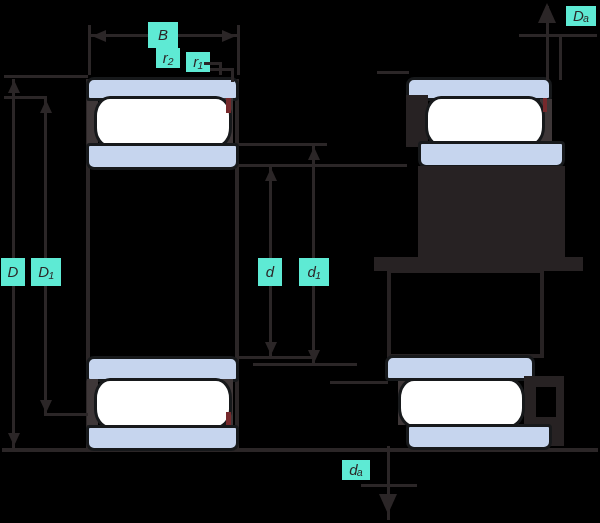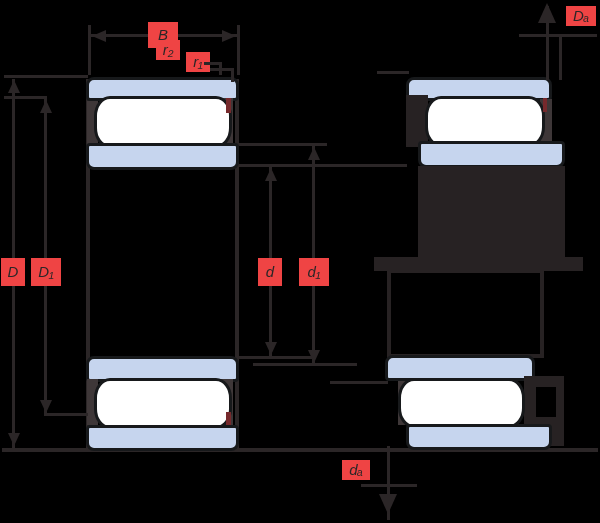--- a/index.html
+++ b/index.html
@@ -4,21 +4,21 @@
 <style>
   html,body{margin:0;padding:0;background:#000;}
   #stage{position:relative;width:600px;height:523px;background:#000000;overflow:hidden;
          font-family:"Liberation Sans",sans-serif;}
   .abs{position:absolute;box-sizing:border-box;}
   .line{background:#2b2627;}
   .ring{background:#c6d5ee;border:3px solid #17191b;}
   .roller{background:#ffffff;border:3px solid #17191b;}
   .cage{background:#3e3738;}
   .darkfill{background:#272223;}
-  .lbl{color:#2b2627;font:italic 15px "Liberation Sans",sans-serif;background:#ef4444;
+  .lbl{color:#2b2627;font:italic 15px "Liberation Sans",sans-serif;background:#5eead4;
        text-align:center;line-height:20px;}
   .arr{width:0;height:0;}
   .arr-up{border-left:9px solid transparent;border-right:9px solid transparent;border-bottom:20px solid #2b2627;}
   .arr-down{border-left:9px solid transparent;border-right:9px solid transparent;border-top:20px solid #2b2627;}
   .arr-left{border-top:6px solid transparent;border-bottom:6px solid transparent;border-right:14px solid #2b2627;}
   .arr-right{border-top:6px solid transparent;border-bottom:6px solid transparent;border-left:14px solid #2b2627;}
   .arr-up-sm{border-left:6px solid transparent;border-right:6px solid transparent;border-bottom:13px solid #2b2627;}
   .arr-down-sm{border-left:6px solid transparent;border-right:6px solid transparent;border-top:13px solid #2b2627;}
   .redtick{background:#76292c;}
 </style>
@@ -46,21 +46,21 @@
   <div class="abs redtick" style="left:226px;top:412px;width:5px;height:15px;"></div>
   <div class="abs ring" style="left:86px;top:425px;width:153px;height:26px;border-radius:4px 4px 8px 8px;"></div>
 
   <div class="abs line" style="left:88px;top:25px;width:3px;height:50px;"></div>
   <div class="abs line" style="left:237px;top:25px;width:3px;height:50px;"></div>
   <div class="abs line" style="left:90px;top:34px;width:150px;height:3px;"></div>
   <div class="abs arr arr-left" style="left:92px;top:30px;"></div>
   <div class="abs arr arr-right" style="left:222px;top:30px;"></div>
   <div class="abs lbl" style="left:148px;top:22px;width:30px;height:26px;line-height:26px;">B</div>
 
-  <div class="abs lbl" style="left:156px;top:40px;width:24px;">r₂</div>
+  <div class="abs lbl" style="left:156px;top:48px;width:24px;">r₂</div>
   <div class="abs lbl" style="left:186px;top:52px;width:24px;">r₁</div>
   <div class="abs line" style="left:204px;top:62px;width:18px;height:3px;"></div>
   <div class="abs line" style="left:219px;top:62px;width:3px;height:13px;"></div>
   <div class="abs line" style="left:210px;top:68px;width:24px;height:3px;"></div>
   <div class="abs line" style="left:231px;top:68px;width:3px;height:14px;"></div>
 
   <div class="abs line" style="left:4px;top:75px;width:84px;height:3px;"></div>
   <div class="abs line" style="left:12px;top:79px;width:3px;height:369px;"></div>
   <div class="abs arr arr-up-sm" style="left:8px;top:80px;"></div>
   <div class="abs arr arr-down-sm" style="left:8px;top:433px;"></div>

